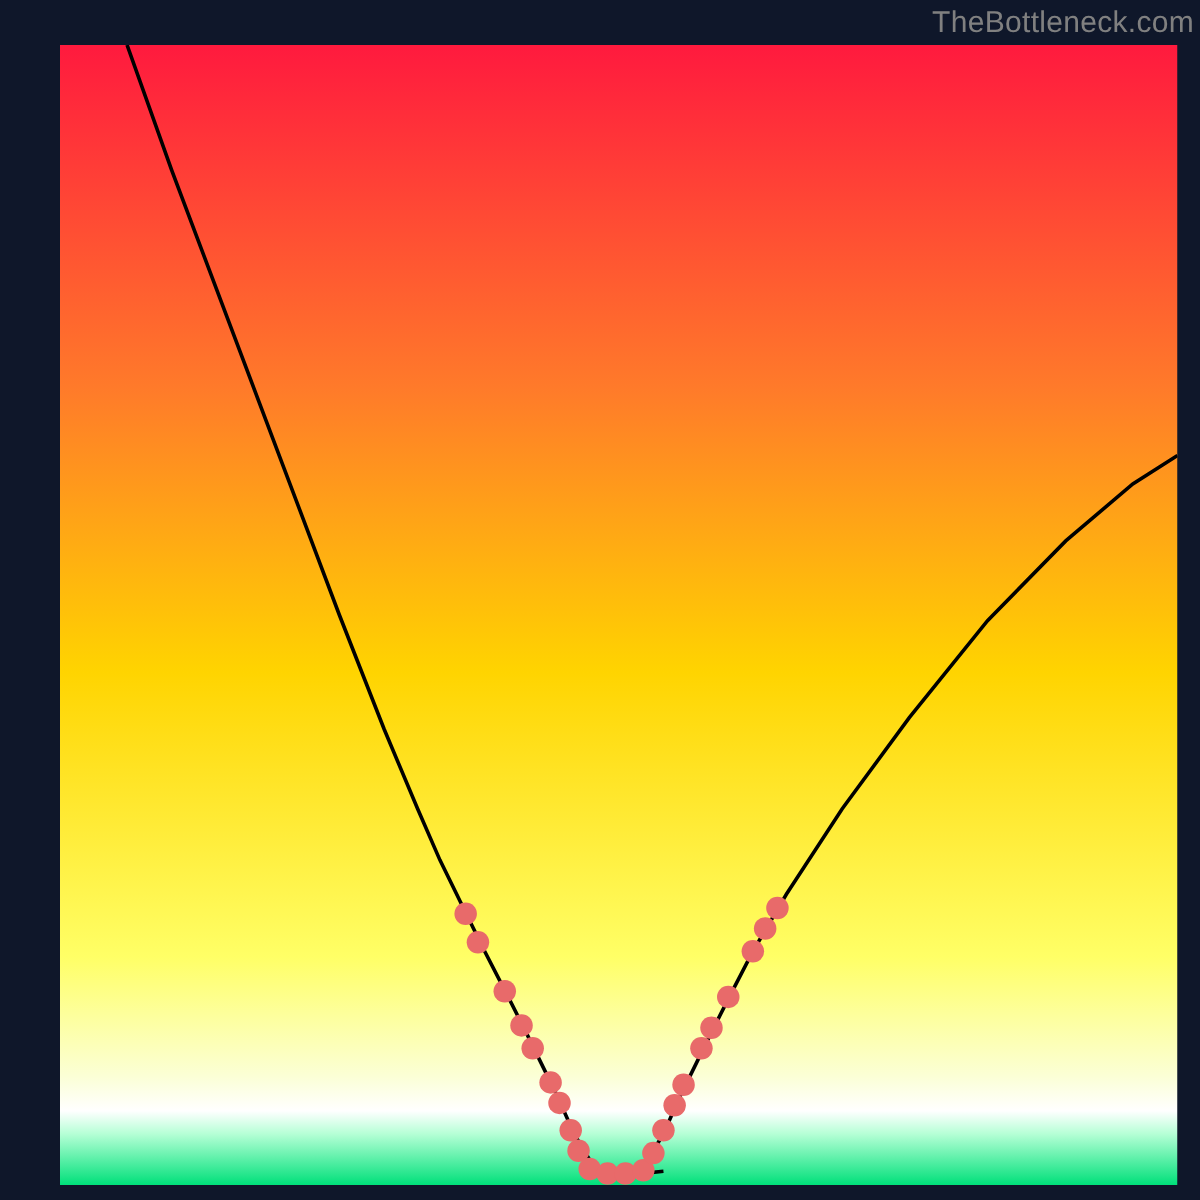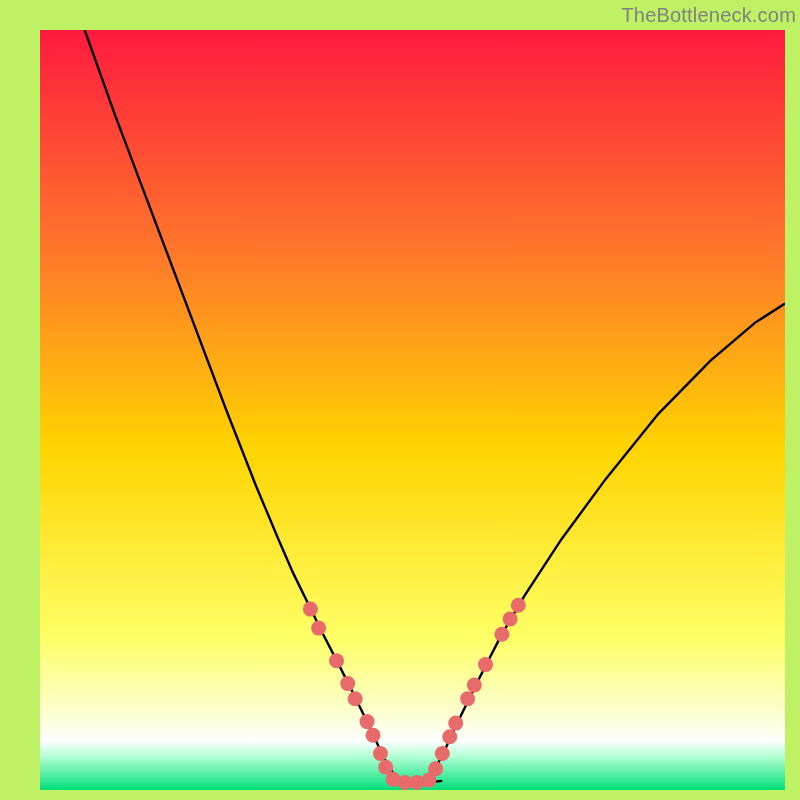--- a/index.html
+++ b/index.html
@@ -8,21 +8,21 @@
     width: 800px;
     height: 800px;
     overflow: hidden;
     background: #000;
     font-family: Arial, Helvetica, sans-serif;
   }
   .frame {
     position: absolute;
     left: 0; top: 0;
     width: 800px; height: 800px;
-    background: #bef264;
+    background: #0f172a;
   }
   .plot {
     position: absolute;
     box-sizing: border-box;
   }
   .watermark {
     position: absolute;
     color: #808080;
     font-size: 20px;
     letter-spacing: 0.2px;

